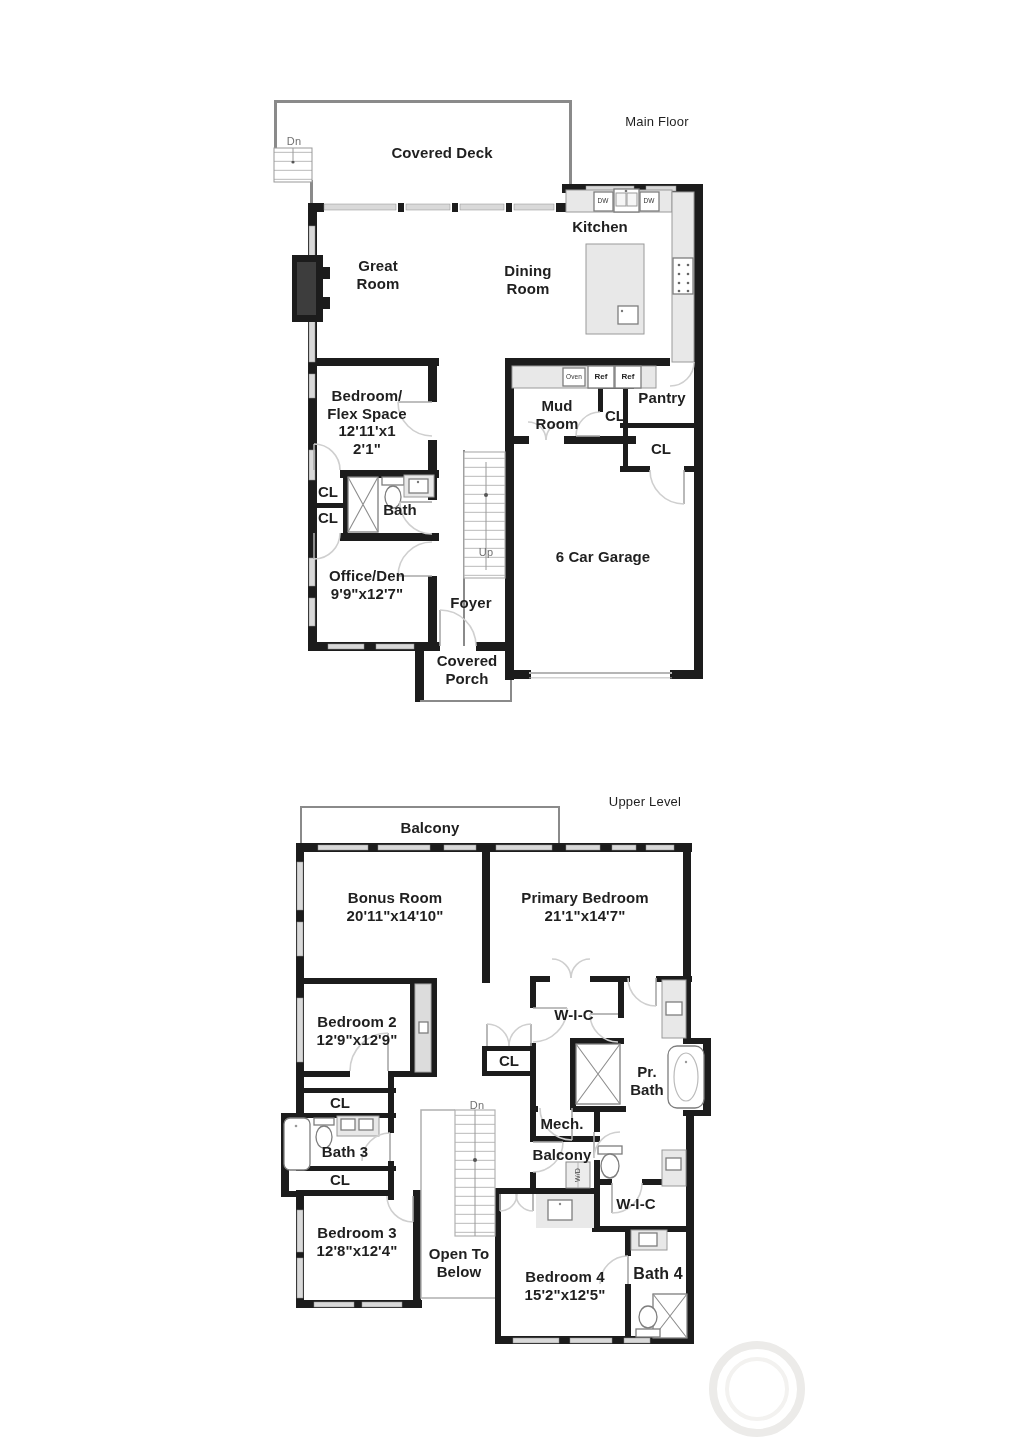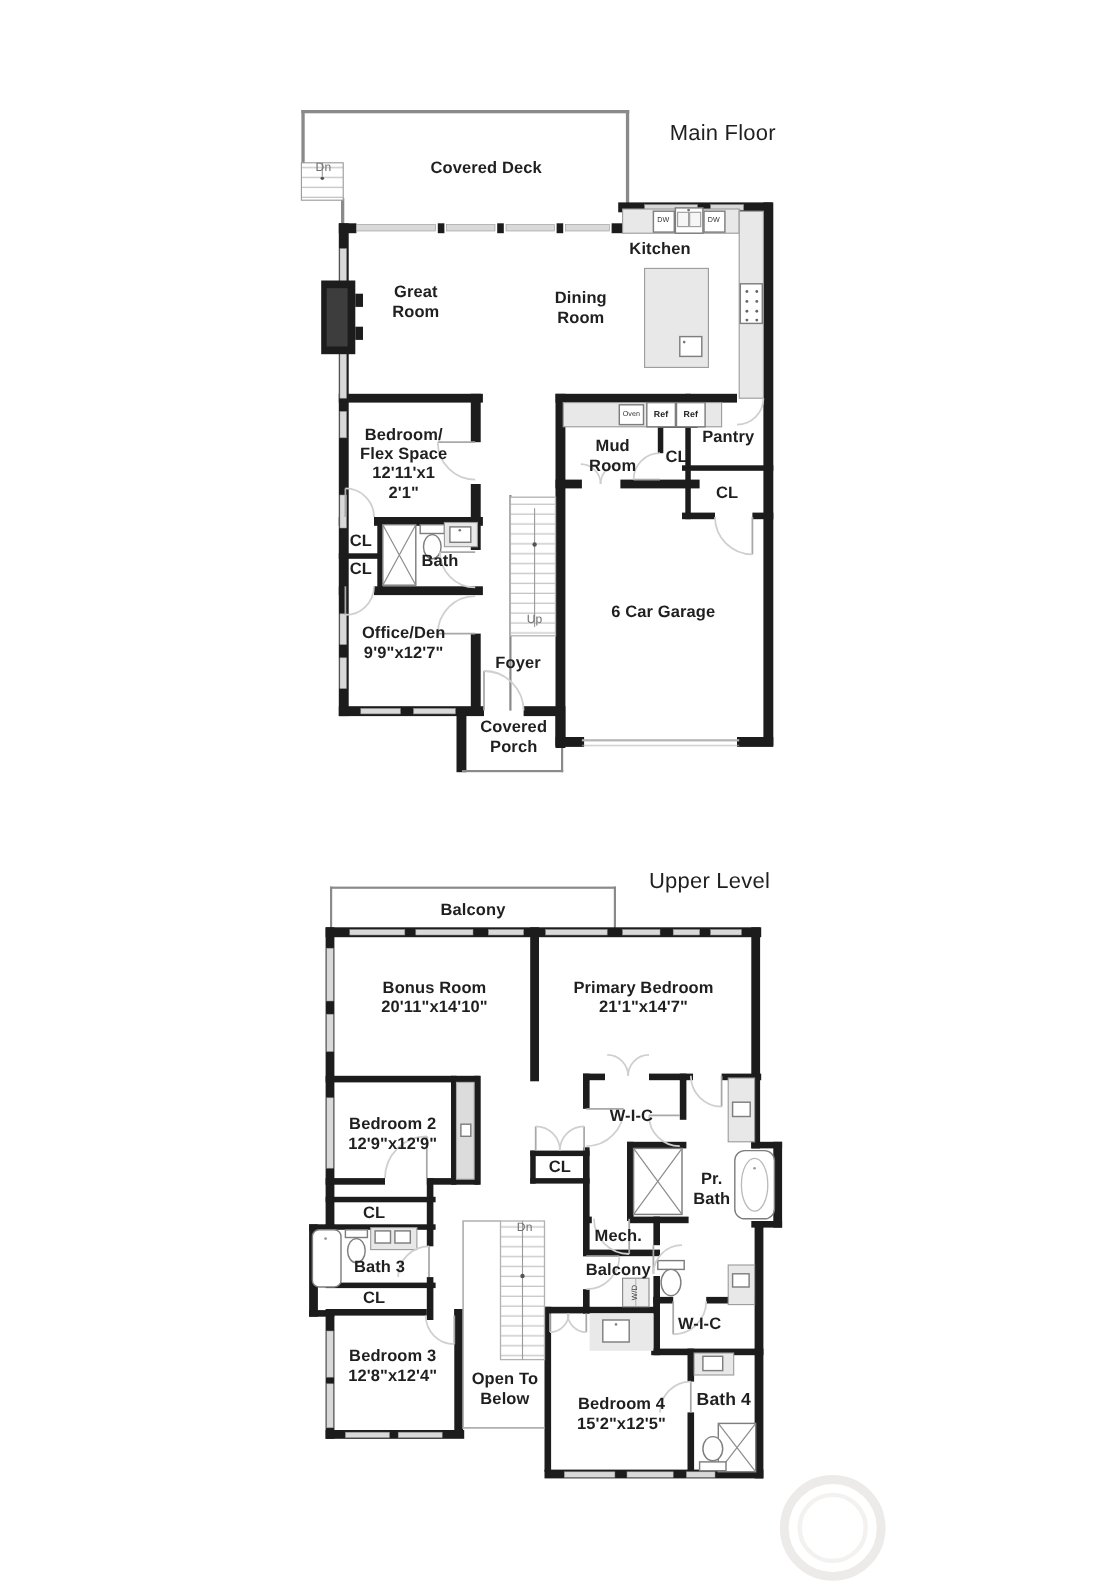--- a/index.html
+++ b/index.html
@@ -14,22 +14,22 @@
   .fixlight{fill:#f6f6f6;stroke:#9a9a9a;stroke-width:1;}
   .arc{fill:none;stroke:var(--c-door,#cfcfcf);stroke-width:1.6;}
   .leaf{stroke:#a8a8a8;stroke-width:1.6;}
   .stairbox{fill:url(#steps);stroke:#b2b2b2;stroke-width:1.2;}
   .guide{stroke:#9a9a9a;stroke-width:1;}
   .xline{stroke:#8d8d8d;stroke-width:1.1;fill:none;}
   .garagedoor{fill:#b5b5b5;}
   .openline{fill:none;stroke:#b0b0b0;stroke-width:1.5;}
   .lbl{position:absolute;transform:translate(-50%,-50%);font-size:15px;font-weight:600;line-height:1.18;
        color:var(--c-text,#1f1f1f);text-align:center;white-space:pre-line;letter-spacing:.1px;}
-  .lbl.title{font-size:20px;font-weight:500;letter-spacing:.2px;}
-  .lbl.muted{color:var(--c-muted,#707070);font-weight:400;font-size:11px;margin-top:12px;}
+  .lbl.title{font-size:13px;font-weight:500;letter-spacing:.2px;}
+  .lbl.muted{color:var(--c-muted,#707070);font-weight:400;font-size:11px;}
   .lbl.small{font-size:16px;}
   .lbl.tiny{font-size:6.5px;font-weight:400;color:#333;}
   .lbl.tinyb{font-size:8px;font-weight:700;color:#222;}
   .lbl.rot{transform:translate(-50%,-50%) rotate(-90deg);font-size:7px;font-weight:400;color:#444;}
 </style>
 </head>
 <body>
 
 <div class="plan">
 <svg width="1014" height="1439" viewBox="0 0 1014 1439">

